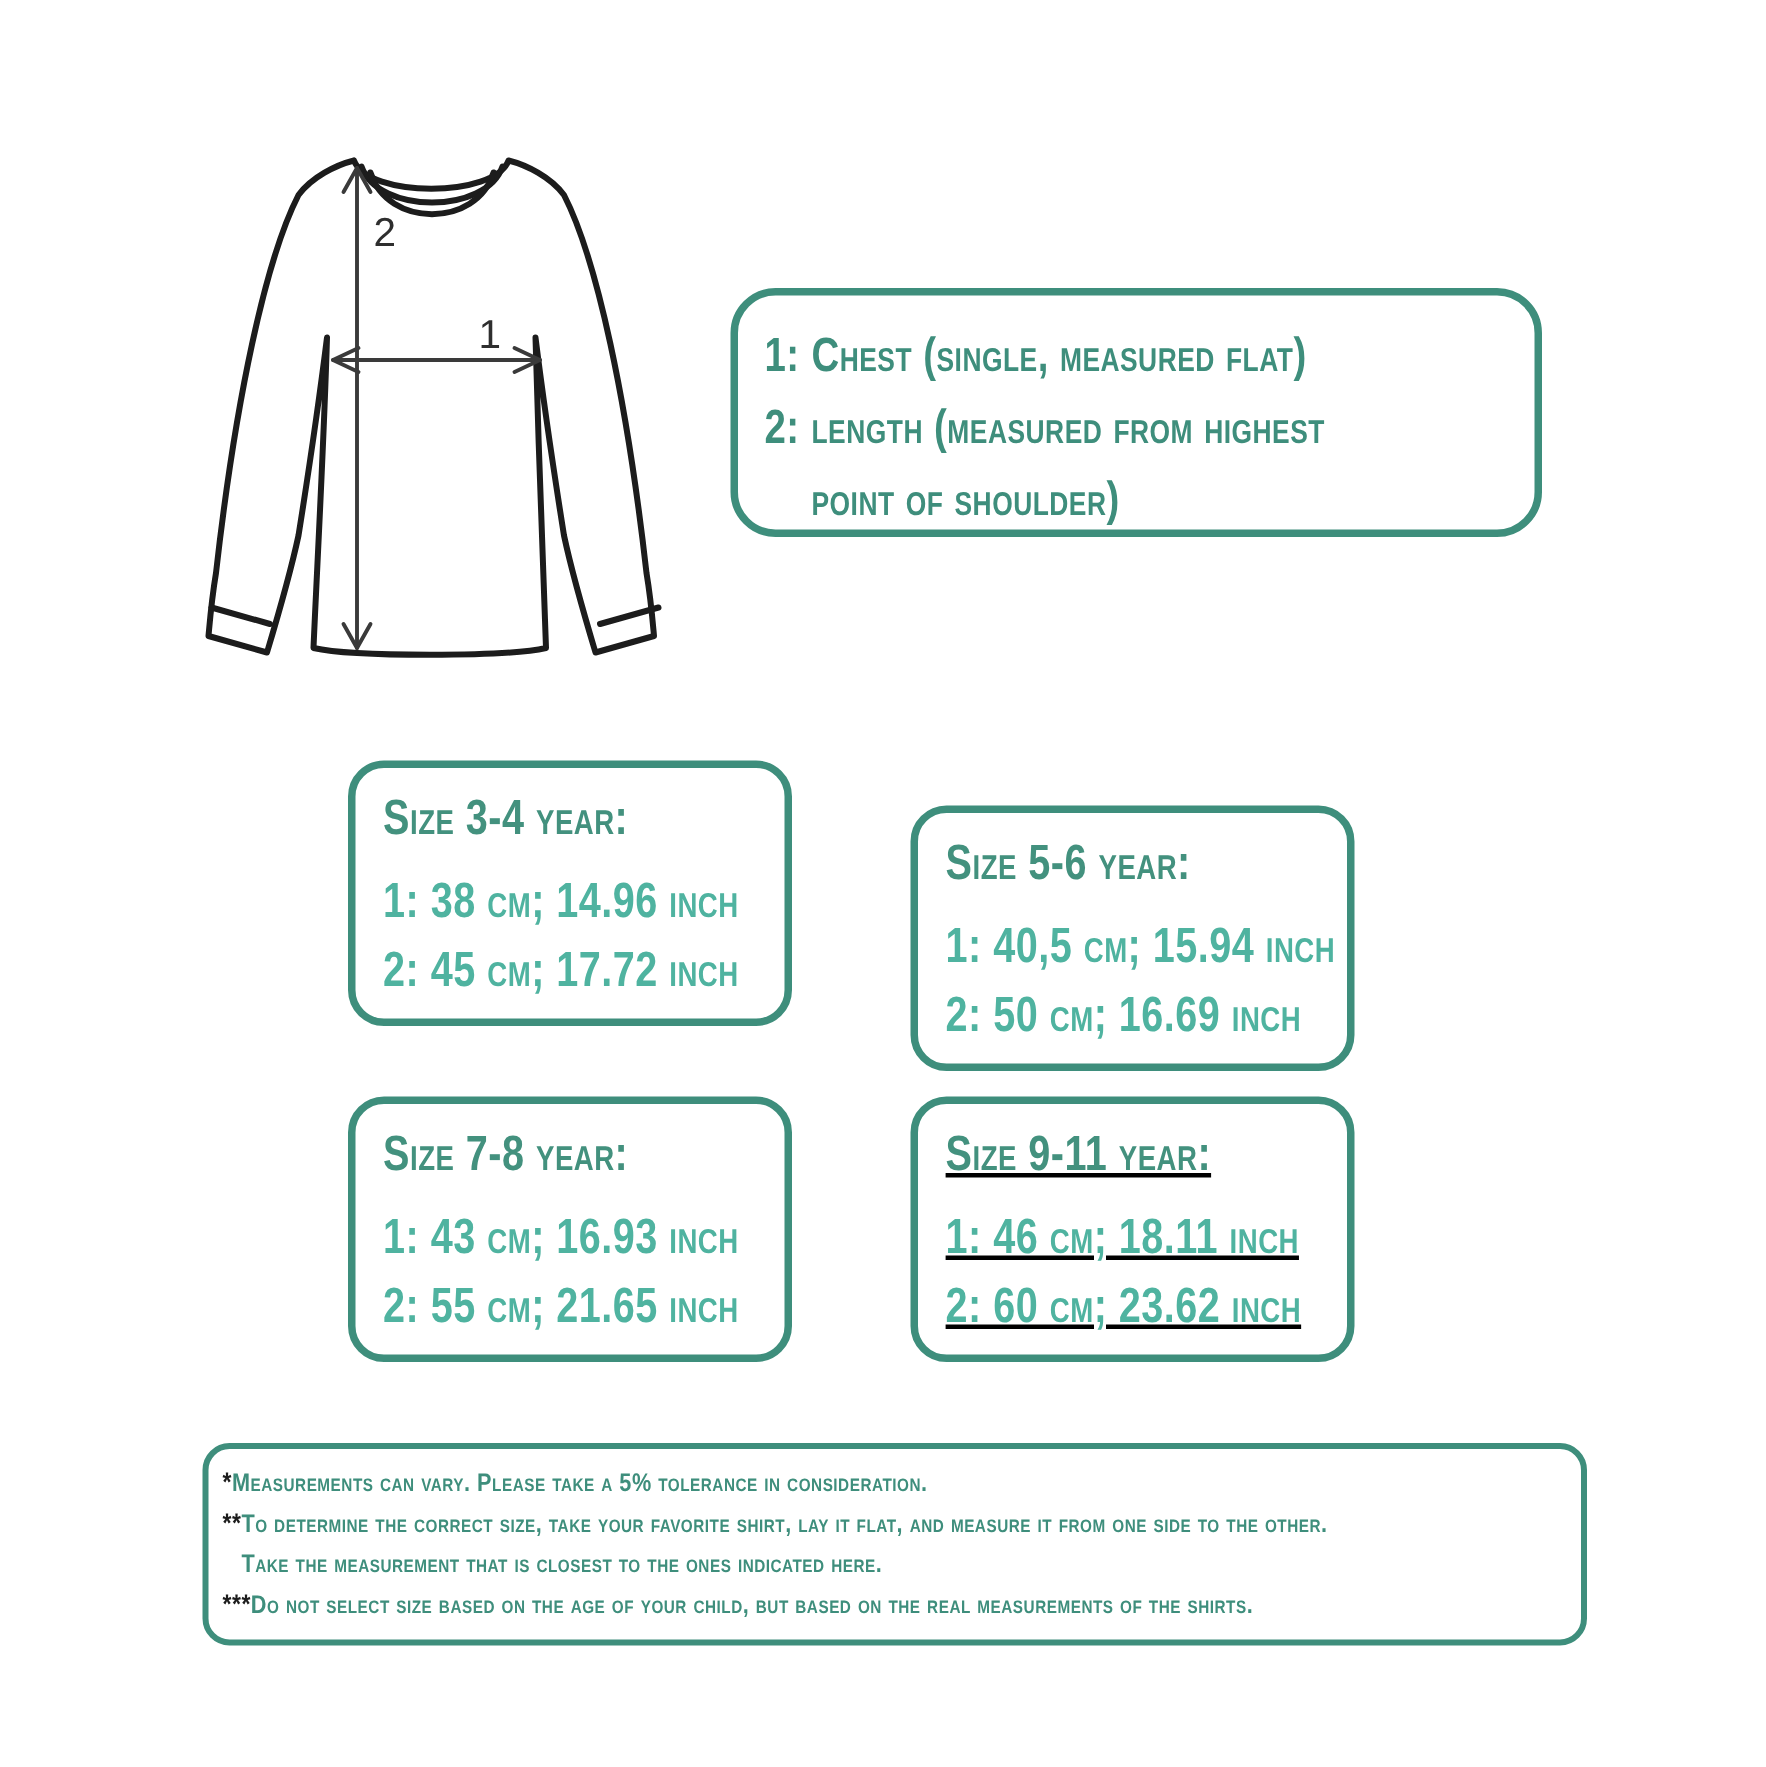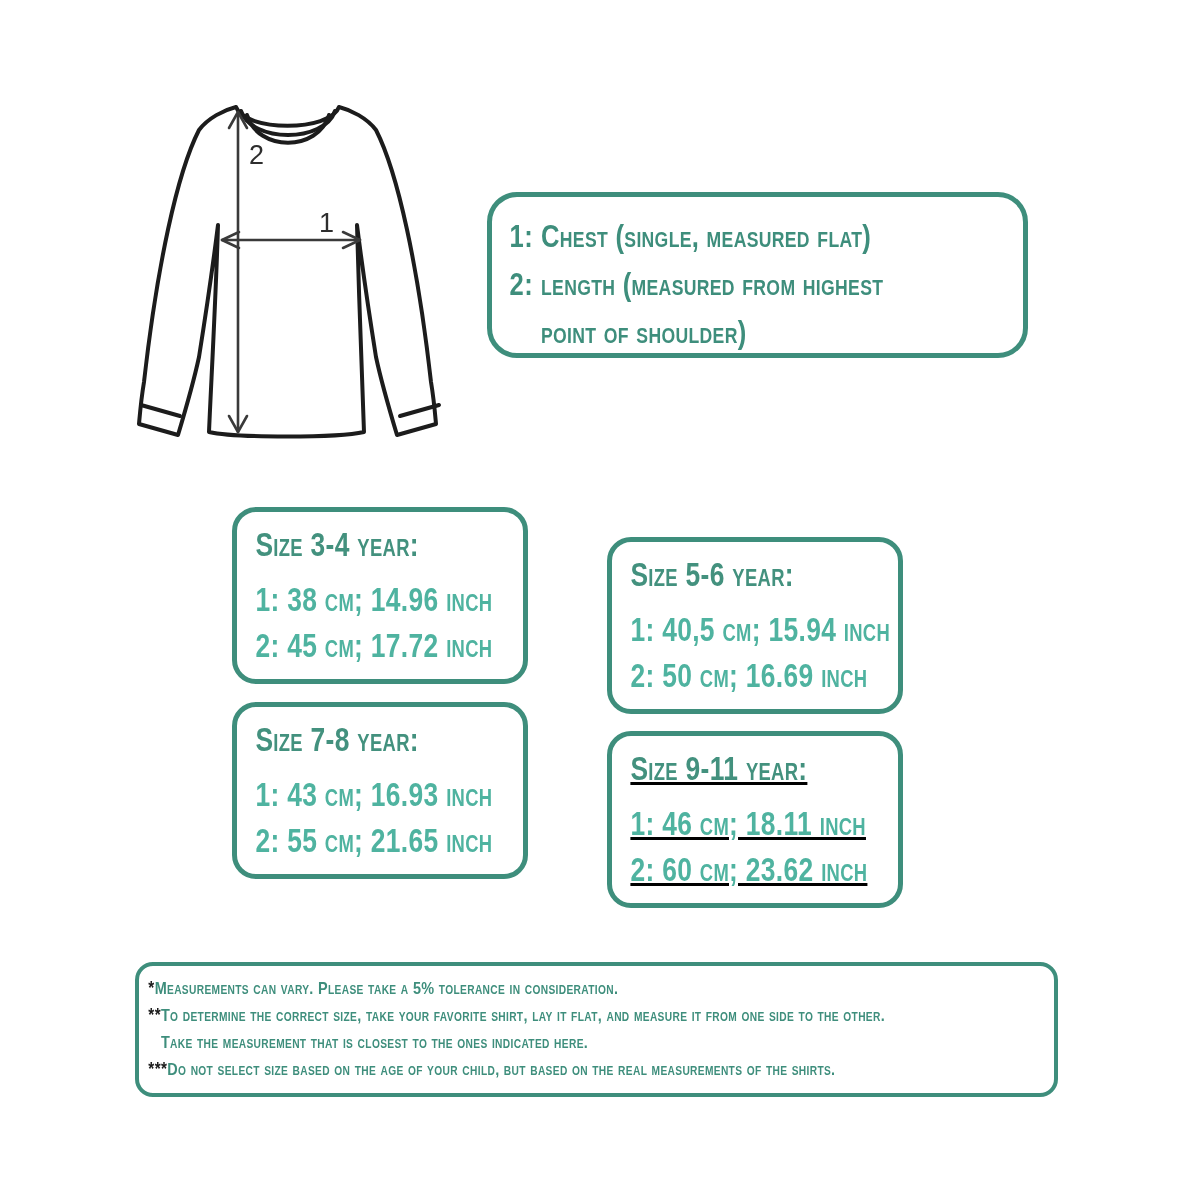--- a/index.html
+++ b/index.html
@@ -150,21 +150,21 @@
   </div>
 
   <div class="box size-box" style="left:607px; top:490px;margin-top:47px;">
     <div class="size-content sc cond">
       <div class="size-title">Size 5-6 year:</div>
       <div class="size-line">1: 40,5 cm; 15.94 inch</div>
       <div class="size-line">2: 50 cm; 16.69 inch</div>
     </div>
   </div>
 
-  <div class="box size-box" style="left:232px; top:702px;">
+  <div class="box size-box" style="left:232px; top:731px;">
     <div class="size-content sc cond">
       <div class="size-title">Size 7-8 year:</div>
       <div class="size-line">1: 43 cm; 16.93 inch</div>
       <div class="size-line">2: 55 cm; 21.65 inch</div>
     </div>
   </div>
 
   <div class="box size-box" style="left:607px; top:731px;text-decoration:underline;">
     <div class="size-content sc cond">
       <div class="size-title">Size 9-11 year:</div>

